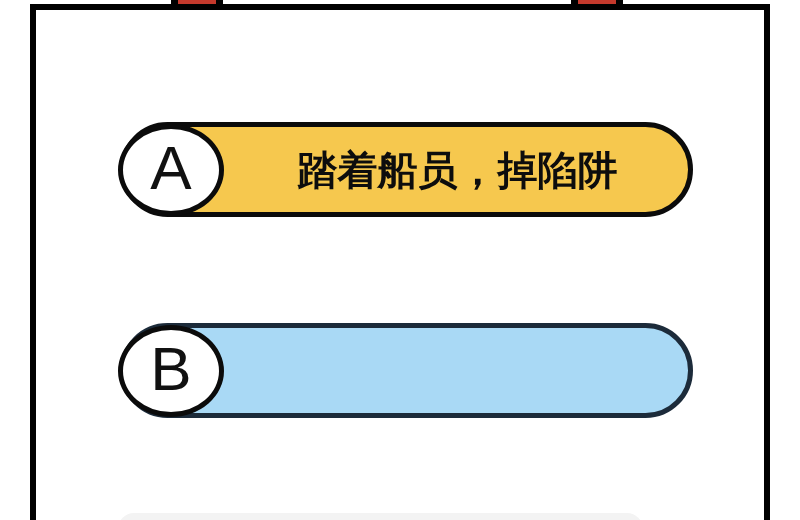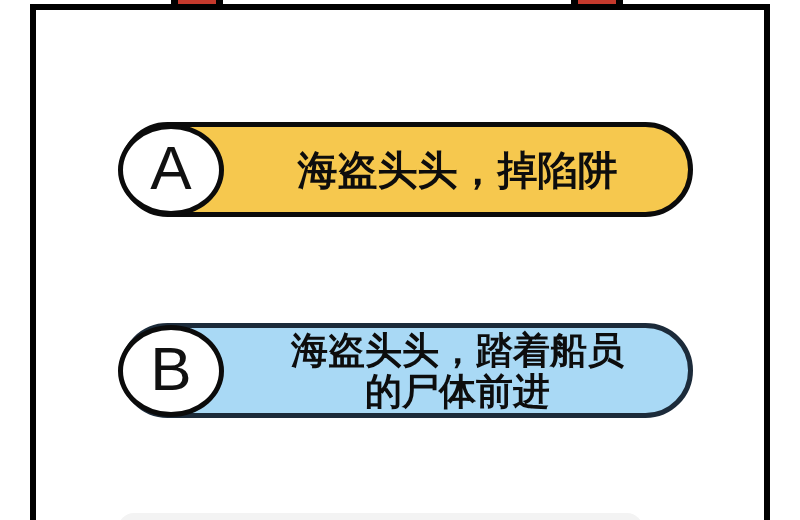--- a/index.html
+++ b/index.html
@@ -113,29 +113,25 @@
   </div>
   <div class="red-tab tab-right">
     <div class="red-inner" style="background-color: rgb(196, 57, 44);"></div>
   </div>
 
   <div class="choice choice-a" style="background-color: rgb(246, 200, 78); border-color: rgb(11, 11, 11);">
     <div class="badge">
       <span class="badge-letter">A</span>
     </div>
     <div class="choice-text">
-      <div>海盗头头，掉陷阱</div>
+      <div>踏着船员，掉陷阱</div>
     </div>
   </div>
 
   <div class="choice choice-b" style="background-color: rgb(169, 217, 245); border-color: rgb(28, 43, 58);">
     <div class="badge">
       <span class="badge-letter">B</span>
-    </div>
-    <div class="choice-text">
-      <div>海盗头头，踏着船员</div>
-      <div>的尸体前进</div>
     </div>
   </div>
 
   <div class="next-peek" style="background-color: rgb(243, 243, 243);"></div>
 
 </div>
 
 </body></html>

